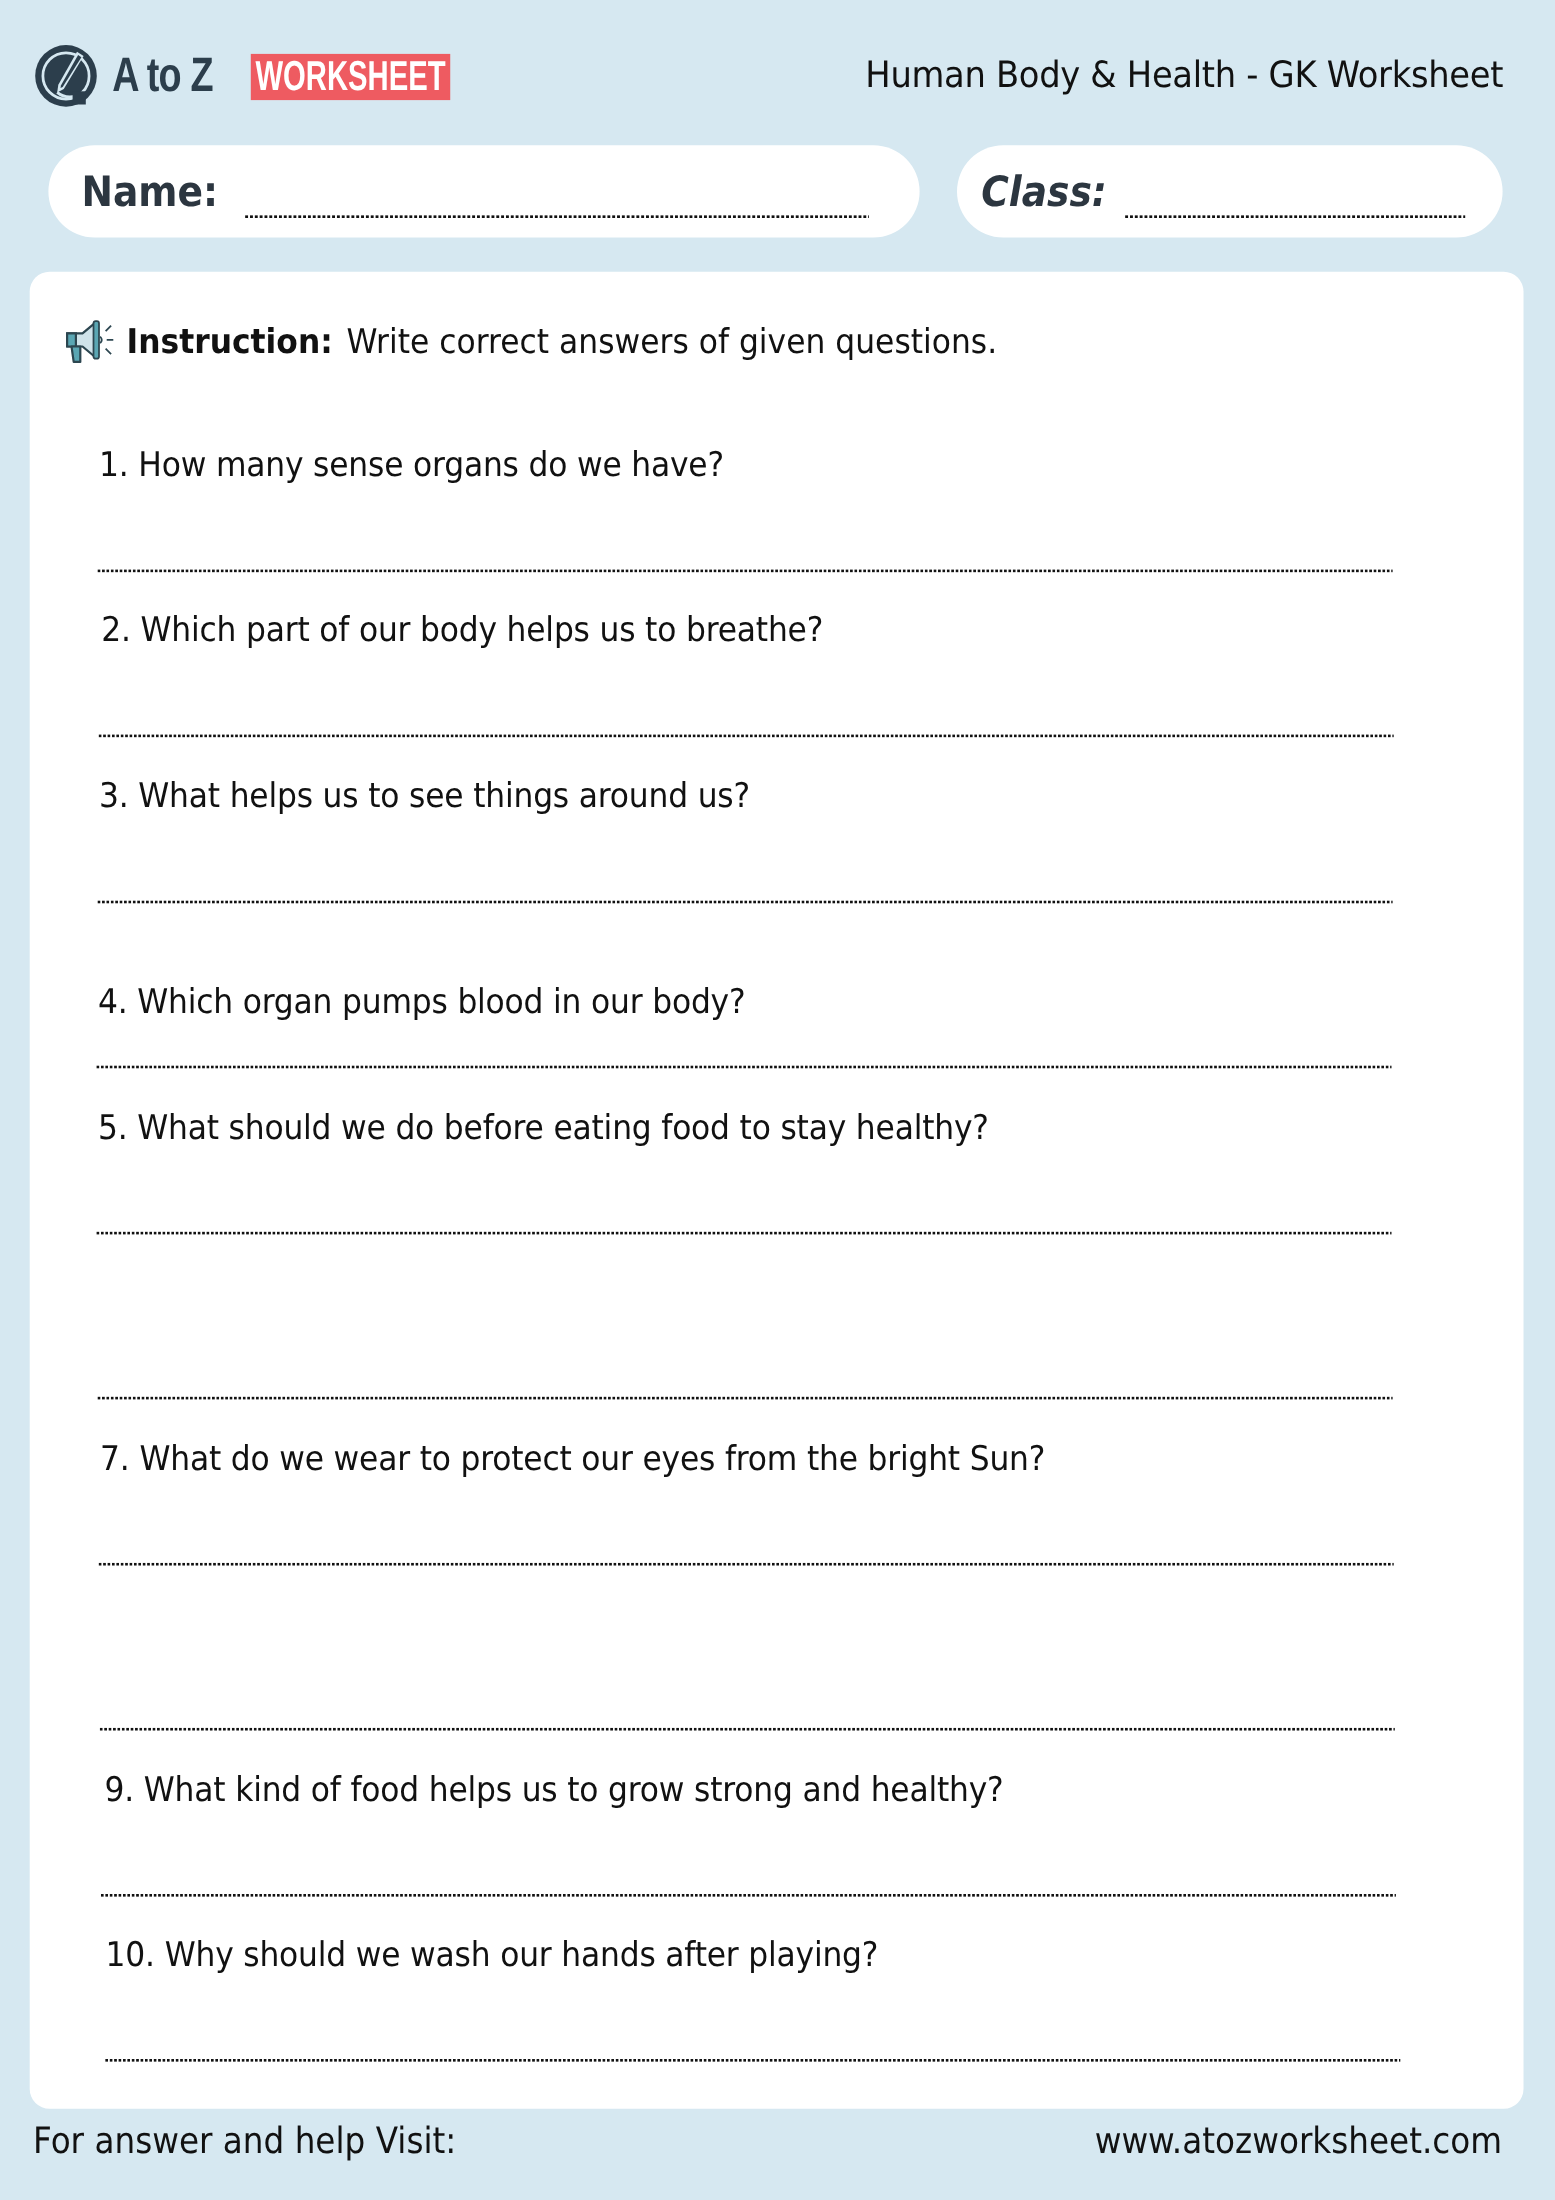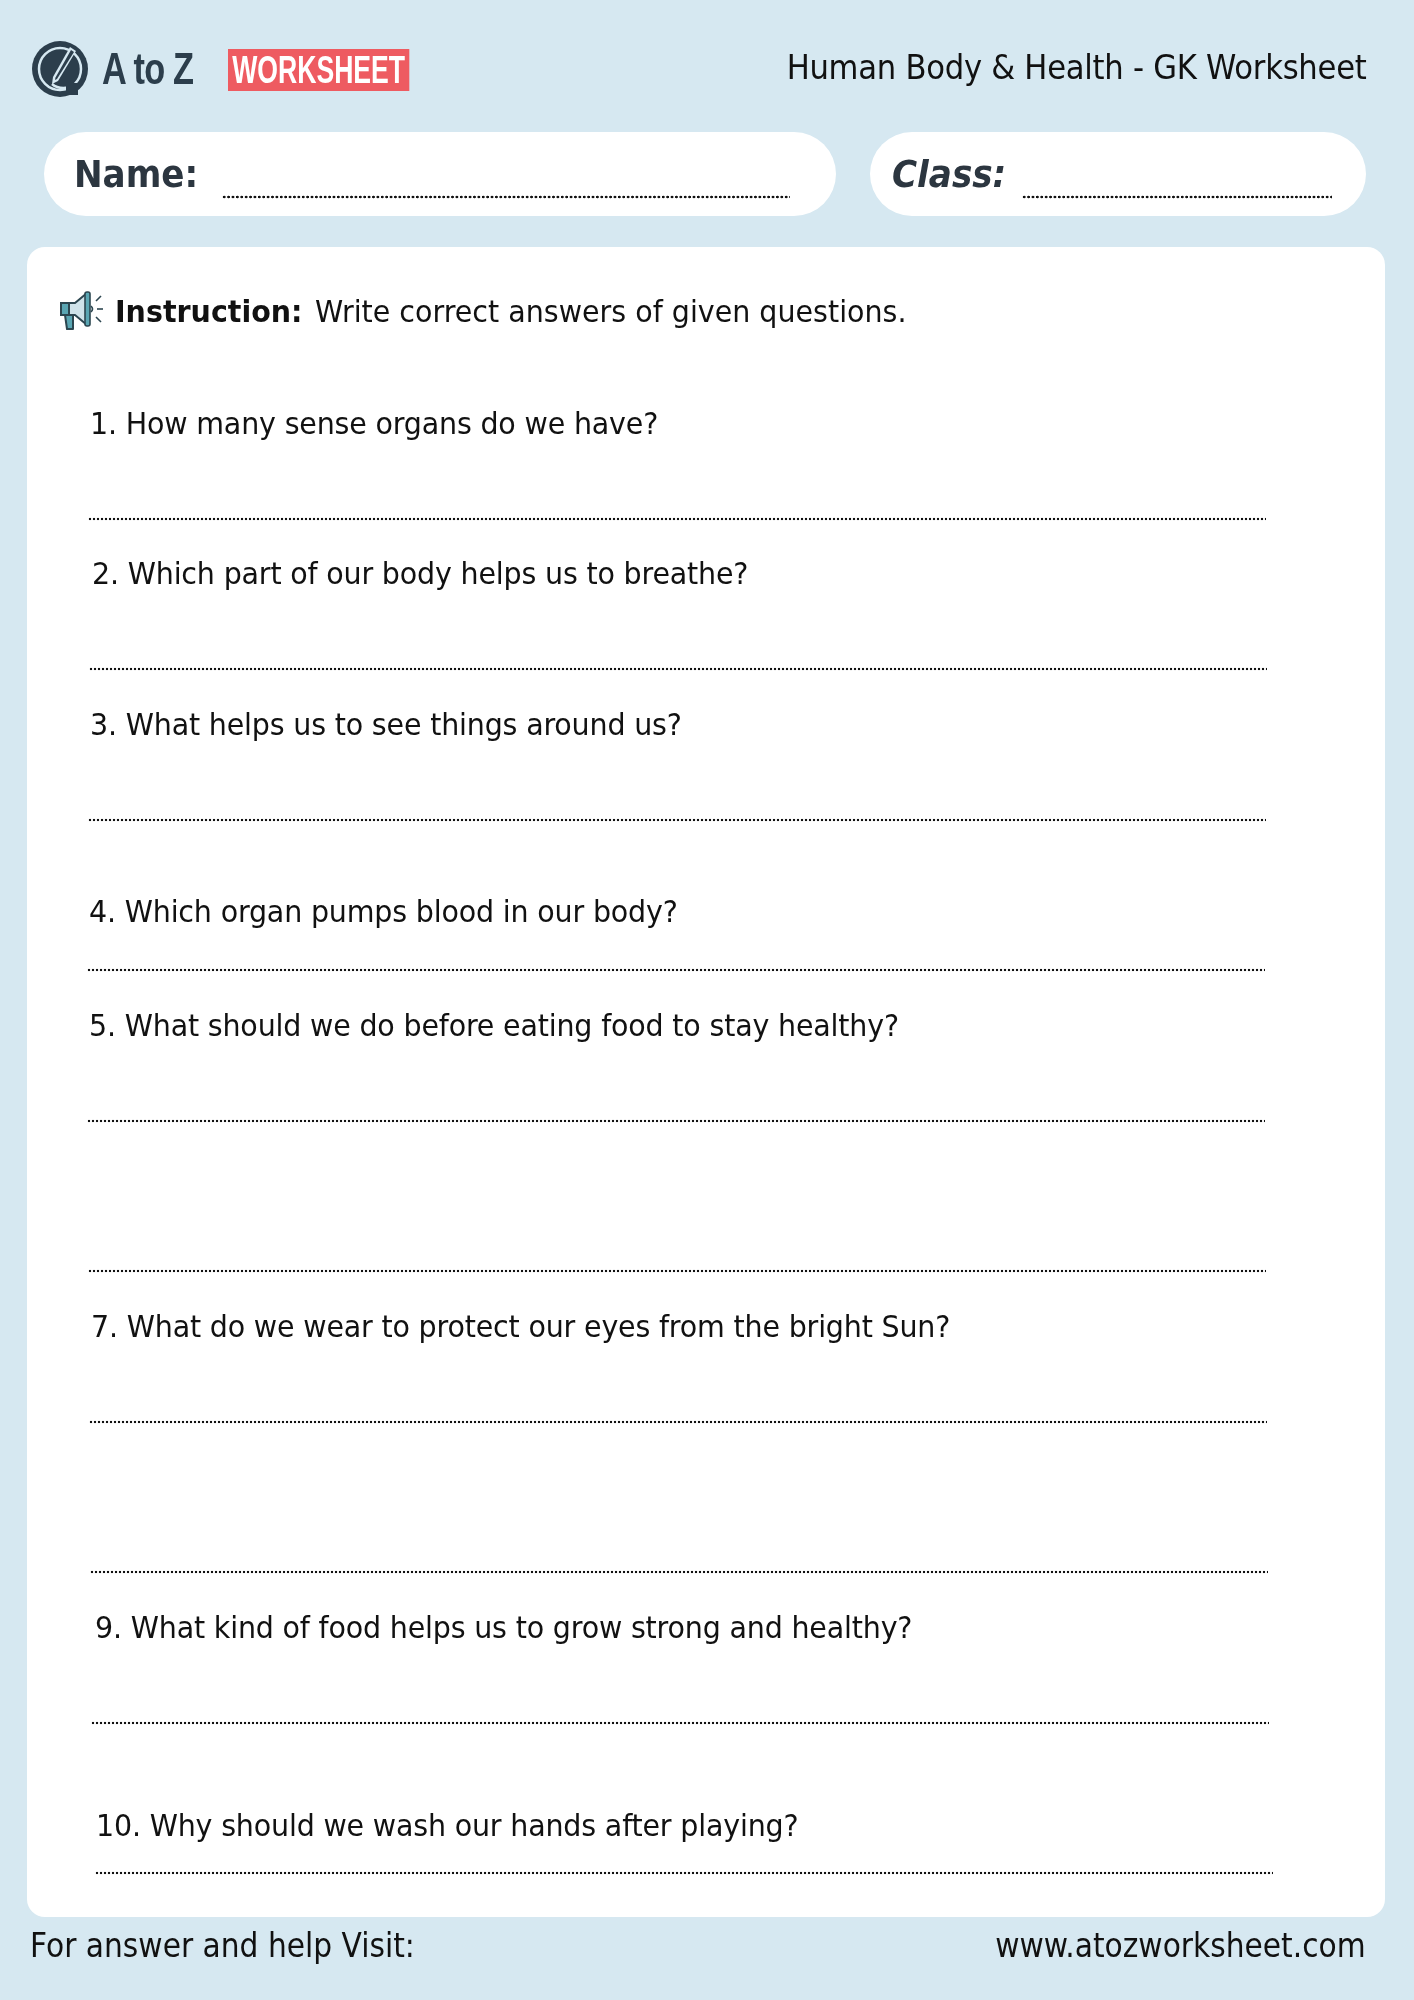--- a/index.html
+++ b/index.html
@@ -281,21 +281,21 @@
   </div>
   <div class="answer-line" style="top:1173px; left:62px;"></div>
 
   <div class="answer-line" style="top:1323px; left:63px;"></div>
 
   <div class="question" style="top:1362px;">
     <span class="question-text" style="left:7px;">9. What kind of food helps us to grow strong and healthy?</span>
   </div>
   <div class="answer-line" style="top:1474px; left:64px;"></div>
 
-  <div class="question" style="top:1512px;margin-top:48px;">
+  <div class="question" style="top:1512px;">
     <span class="question-text" style="left:8px;">10. Why should we wash our hands after playing?</span>
   </div>
   <div class="answer-line" style="top:1624px; left:68px;"></div>
 
 </div>
 
 <div class="footer-left">For answer and help Visit:</div>
 <div class="footer-right">www.atozworksheet.com</div>
 
 </body></html>

